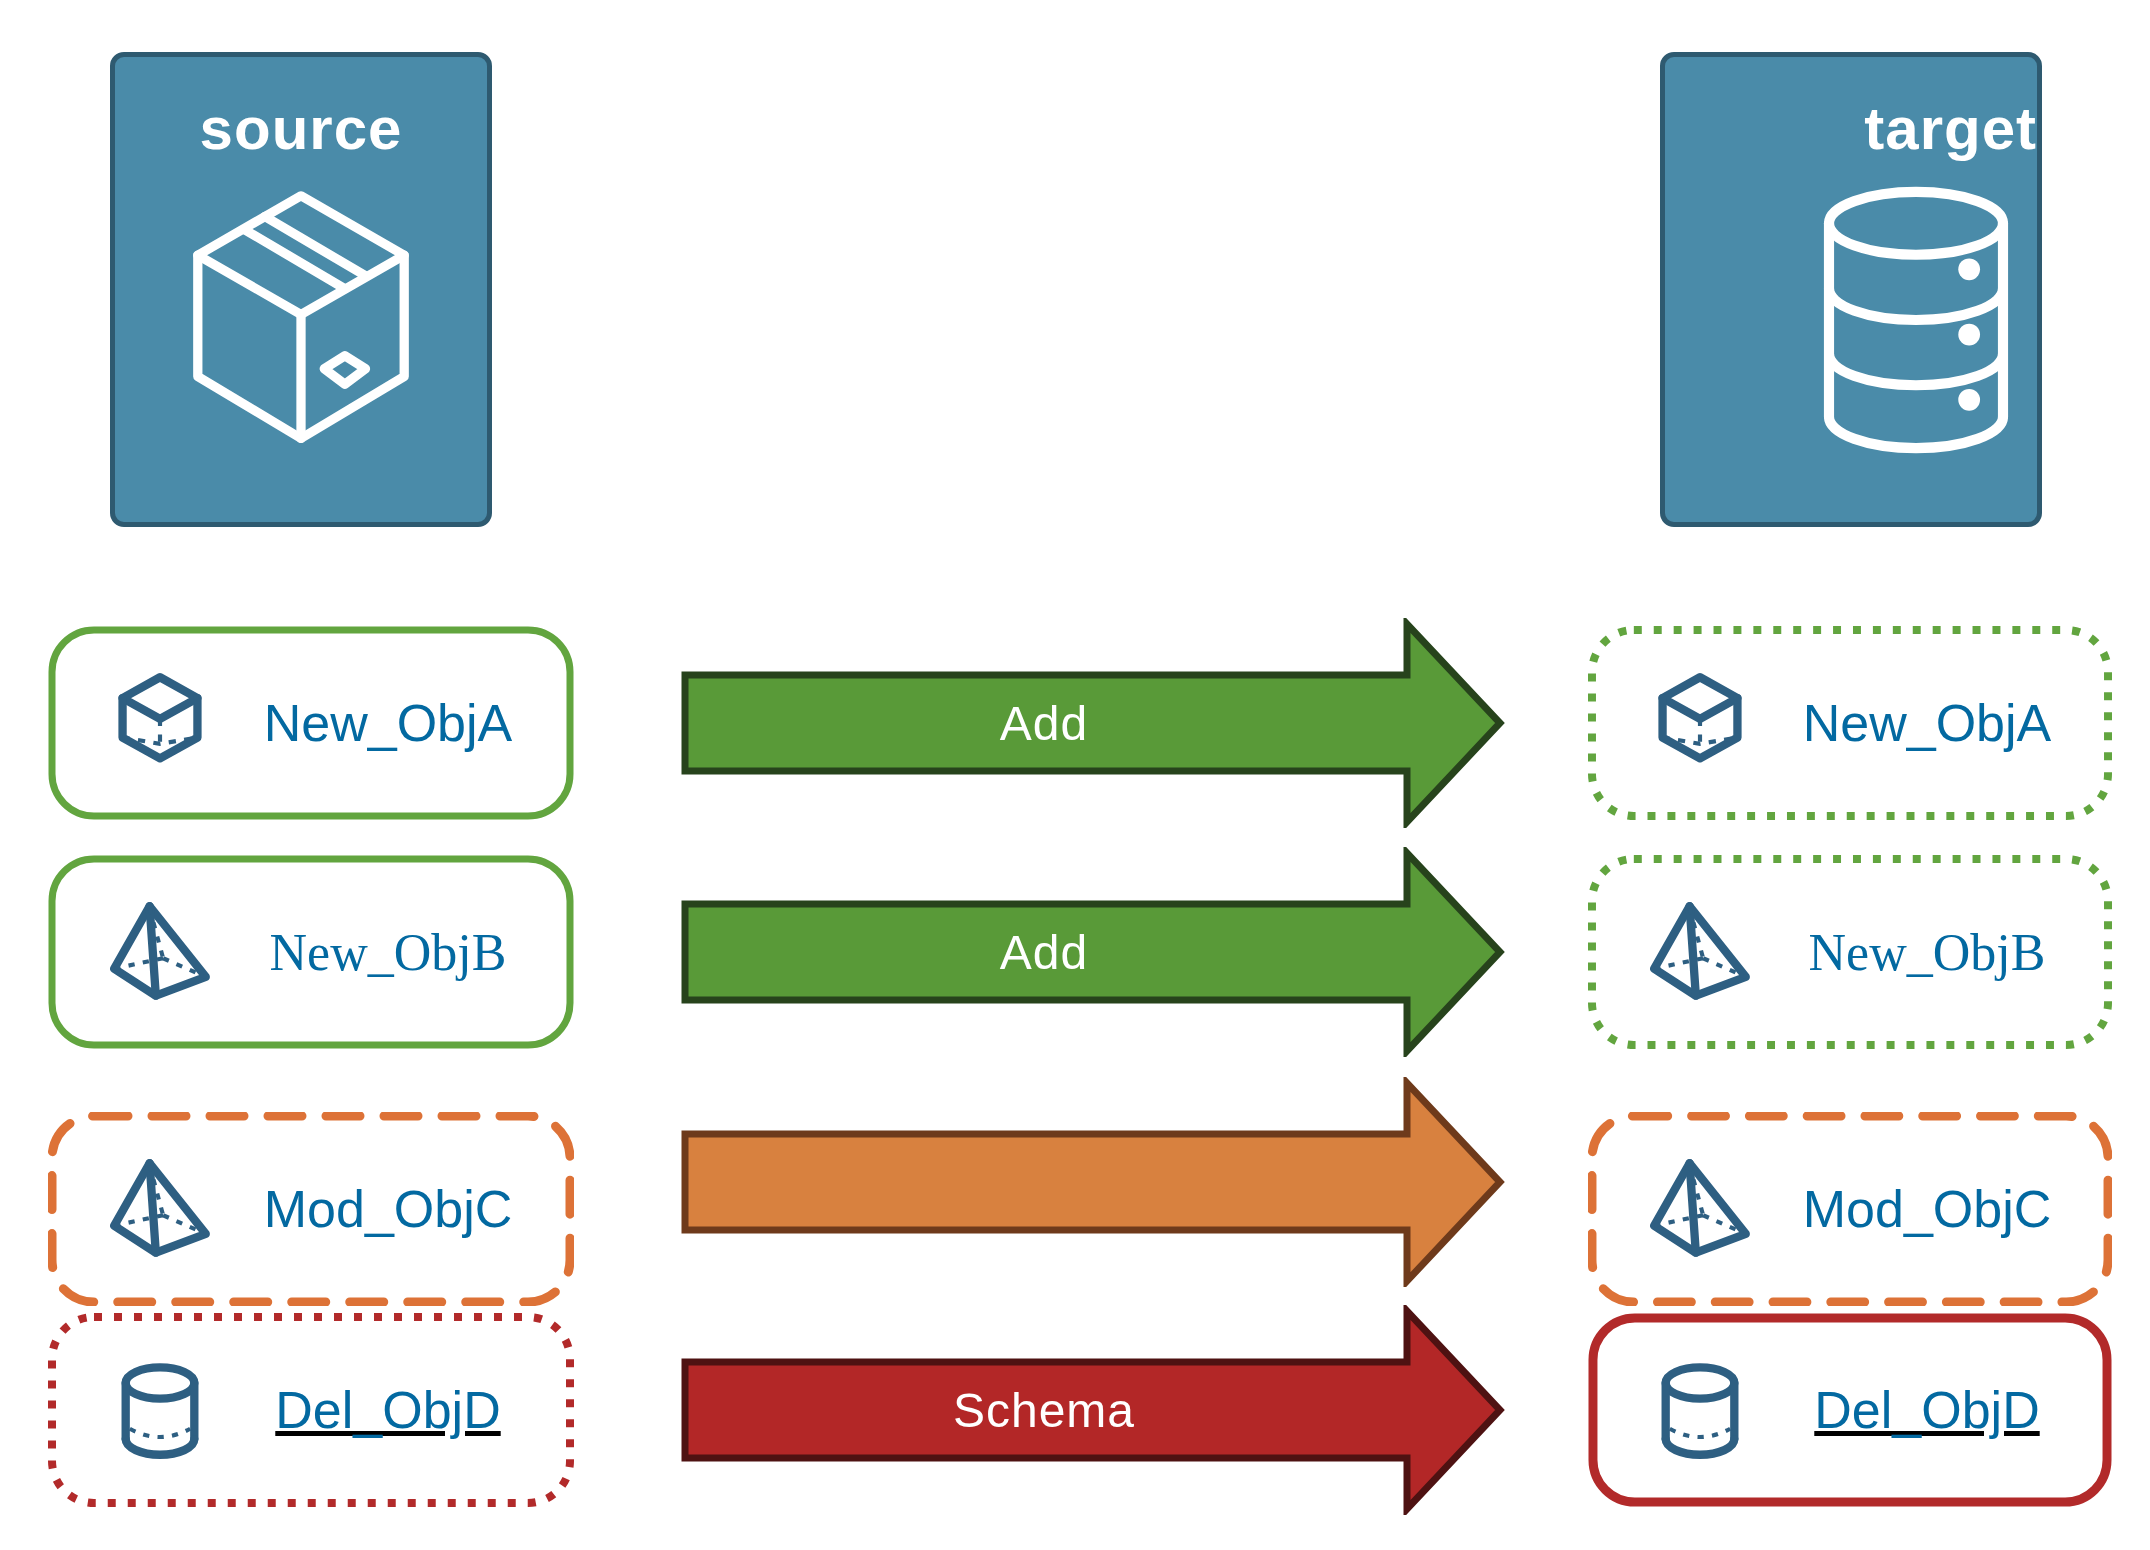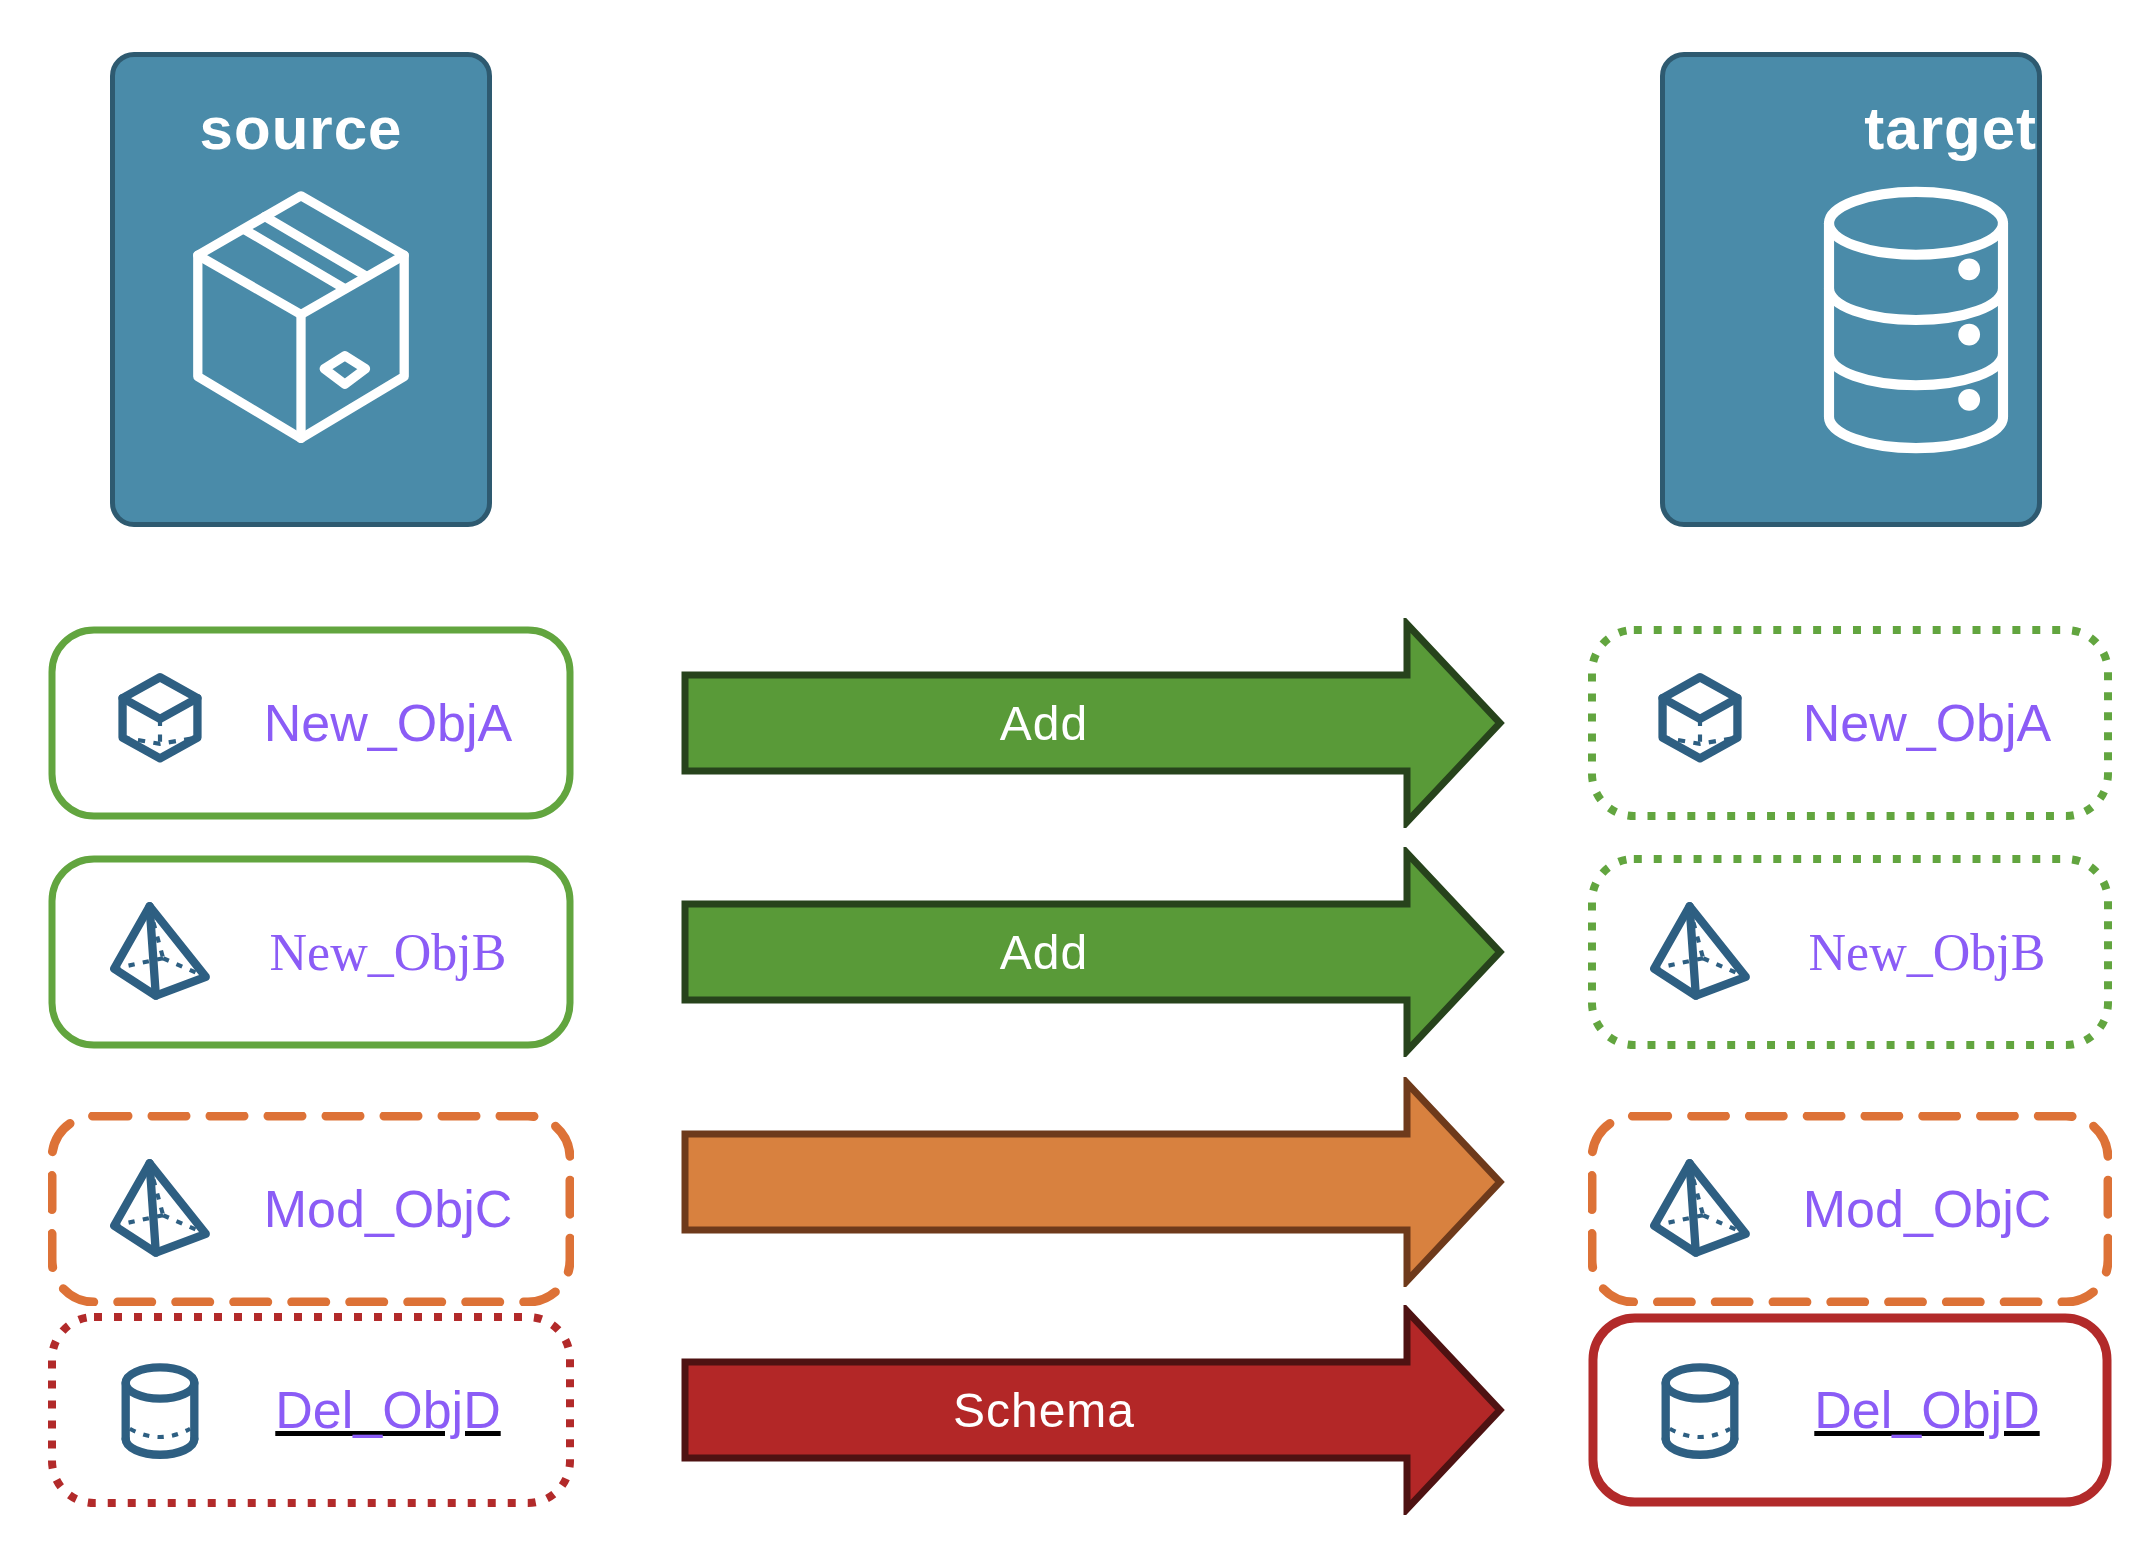--- a/index.html
+++ b/index.html
@@ -3,21 +3,21 @@
 <meta charset="utf-8">
 <style>
   html,body{margin:0;padding:0;background:#ffffff;}
   .canvas{
     position:relative;width:2150px;height:1550px;background:#ffffff;
     font-family:"Liberation Sans",sans-serif;overflow:hidden;
   }
   
   .badge{
     position:absolute;width:382px;height:475px;box-sizing:border-box;
-    background:#4A8BA9;border:5px solid #2E5A70;border-radius:24px;
+    background:#4A8BA9;border:5px solid #2E5A70;border-radius:14px;
     display:flex;flex-direction:column;align-items:center;
   }
   .badge.src{left:110px;top:52px;}
   .badge.tgt{left:1660px;top:52px;align-items:flex-end;}
   .badge-title{
     color:#ffffff;font-weight:bold;font-size:60px;line-height:60px;
     margin-top:42px;letter-spacing:1px;
   }
   .badge-icon{margin-top:16px;}
 
@@ -53,21 +53,21 @@
   .row-0{top:626px;} .row-1{top:855px;font-family:Liberation Serif, serif;} .row-2{top:1112px;} .row-3{top:1313px;text-decoration:underline;}
   .box-border{position:absolute;left:0;top:0;width:100%;height:100%;}
   .box-border rect{fill:none;}
   .bs-green-solid  rect{stroke:#62A53F;stroke-width:7;}
   .bs-green-dotted rect{stroke:#62A53F;stroke-width:8;stroke-dasharray:8 12;}
   .bs-orange-dashed rect{stroke:#DD7237;stroke-width:9;stroke-dasharray:34 24;stroke-linecap:round;}
   .bs-red-dotted   rect{stroke:#B22A2A;stroke-width:8;stroke-dasharray:8 12;}
   .bs-red-solid    rect{stroke:#B22A2A;stroke-width:9;}
   .obj-icon{width:104px;height:104px;margin-left:60px;flex:0 0 auto;position:relative;}
   .obj-label{
-    flex:1;text-align:center;font-size:52px;color:#8b5cf6;
+    flex:1;text-align:center;font-size:52px;color:#0369a1;
     padding-right:10px;position:relative;
   }
 </style>
 </head>
 <body>
 
 <div class="canvas">
 
   <svg width="0" height="0" style="position:absolute" aria-hidden="true">
     <defs>

